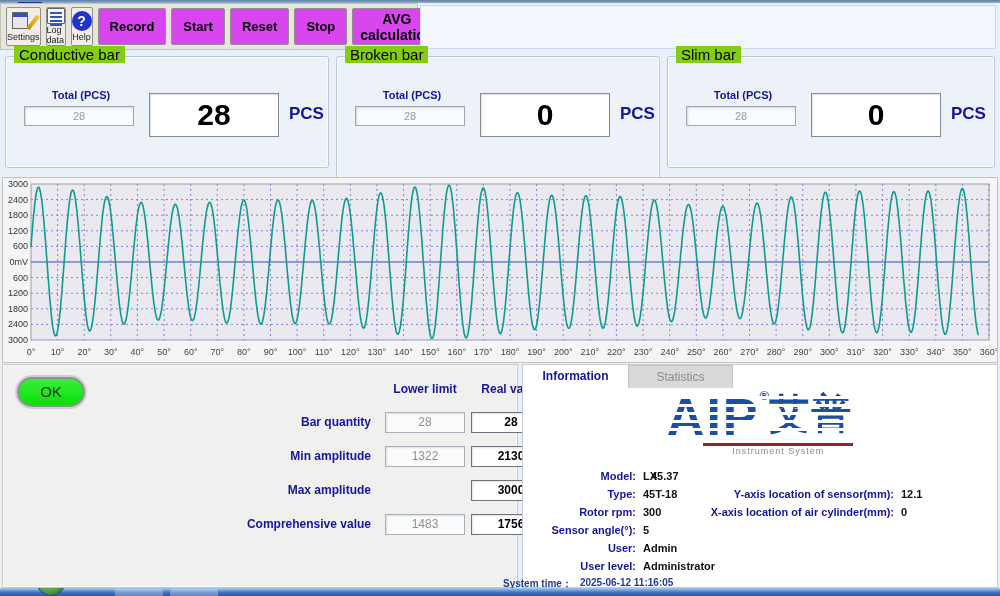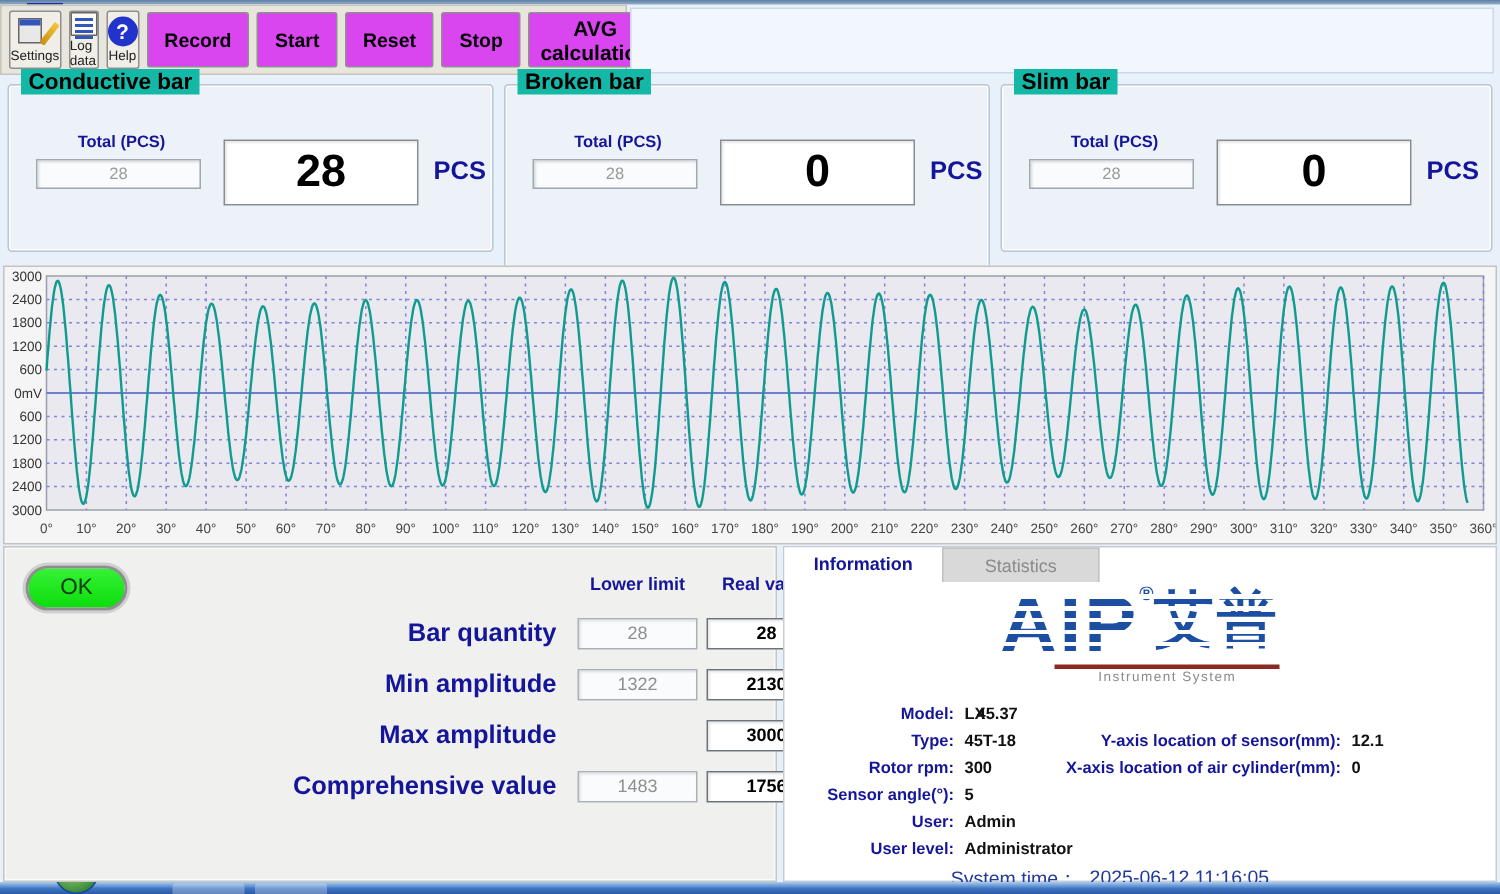--- a/index.html
+++ b/index.html
@@ -37,22 +37,22 @@
   .ico-settings .win::before { content:""; position:absolute; left:0; top:0; width:100%;
     height:4px; background:#3355bb; }
   .ico-settings .pen { position:absolute; right:-1px; bottom:0; width:4px; height:17px;
     background:linear-gradient(#f3c63a,#c89010); transform:rotate(38deg); border-radius:1px; }
   .ico-help { width:20px; height:20px; border-radius:50%; background:#2233cc; color:#fff;
     font-weight:bold; font-size:14px; display:flex; align-items:center; justify-content:center; }
 
   
   .groupbox { position:absolute; background:#edf2f9; border:1px solid #bac6d4;
     border-radius:3px; box-shadow:inset 0 0 0 1px #fdfdfe; }
-  .gb-title { position:absolute; top:-11px; left:8px; padding:0 5px; background:#14b8a6;
-    font-weight:bold; font-size:15px; color:#000; white-space:nowrap; }
+  .gb-title { position:absolute; top:-11px; left:8px; padding:0 5px; background:#84cc16;
+    font-weight:normal; font-size:15px; color:#000; white-space:nowrap; }
   .total-label { position:absolute; left:20px; top:32px; width:110px; text-align:center;
     color:#15159a; font-weight:bold; font-size:11px; }
   .total-input { position:absolute; left:18px; top:49px; width:110px; height:20px;
     background:#fafbfc; border:1px solid #9fa8b2; box-shadow:inset 1px 1px 2px rgba(0,0,0,.15);
     text-align:center; font-size:11px; color:#9a9a9a; line-height:18px; }
   .big-box { position:absolute; left:143px; top:36px; width:130px; height:44px; background:#fff;
     border:1px solid #848c94; box-shadow:inset 1px 1px 2px rgba(0,0,0,.12);
     text-align:center; font-size:30px; font-weight:bold; color:#000; line-height:42px; }
   .unit { position:absolute; left:283px; top:47px; font-weight:bold; font-size:17px; color:#15159a; }
 
@@ -64,21 +64,21 @@
   
   .left-box { position:absolute; left:2px; top:364px; width:516px; height:224px;
     background:#f0f0ef; border:1px solid #c6c6c2; box-shadow:inset 0 0 0 1px #fbfbfa; }
   .ok-btn { position:absolute; left:14px; top:12px; width:68px; height:30px;
     background:linear-gradient(#35f235,#0ddd0d); border:2px solid #8f8f8f; border-radius:15px;
     box-shadow:0 0 0 2px #cfcfcf; text-align:center; line-height:26px; font-size:15px; color:#073b07; }
   .limits { position:absolute; left:10px; top:14px; display:grid;
     grid-template-columns:226px 80px 80px 80px; grid-template-rows:20px 22px 22px 22px 22px;
     column-gap:6px; row-gap:12px; align-items:center; }
   .lim-h { text-align:center; font-weight:bold; font-size:12px; color:#15159a; }
-  .lim-lbl { text-align:right; padding-right:8px; font-weight:bold; font-size:17px; color:#15159a; }
+  .lim-lbl { text-align:right; padding-right:8px; font-weight:bold; font-size:12px; color:#15159a; }
   .cell { height:21px; border:1px solid #aab0b6; background:#fafbfc; color:#8f8f8f;
     text-align:center; font-size:12px; line-height:19px; box-shadow:inset 1px 1px 2px rgba(0,0,0,.12); }
   .cell.real { background:#fff; border:1px solid #6d737a; color:#000; font-weight:bold; }
   .cell.empty { border:none; background:transparent; box-shadow:none; }
 
   .right-box { position:absolute; left:522px; top:364px; width:476px; height:224px;
     background:#fff; border:1px solid #c6ccd4; }
   .tabstrip { position:absolute; left:0; top:0; width:100%; height:23px; display:flex; }
   .tab { padding:4px 0 0 0; width:105px; text-align:center; font-size:12px; cursor:pointer; }
   .tab.active { background:#fff; color:#15159a; font-weight:bold; }
@@ -95,21 +95,21 @@
     color:#8a8a8a; font-size:9px; letter-spacing:1px; text-align:center; padding-top:1px; }
 
   .info-row { display:flex; height:18px; align-items:center; }
   .ilabel { text-align:right; color:#15159a; font-weight:bold; font-size:11px; padding-right:7px; }
   .ivalue { color:#111; font-weight:bold; font-size:11px; }
   .info-left { position:absolute; left:8px; top:102px; }
   .info-left .ilabel { width:112px; }
   .info-right { position:absolute; left:128px; top:102px; }
   .info-right .ilabel { width:250px; }
   .systime { position:absolute; left:0; top:212px; width:100%; display:flex;
-    justify-content:center; transform:translateX(-20px); font-size:13px; color:#223a9a; gap:8px; }
+    transform:translateX(-20px); font-size:10px; color:#223a9a; gap:8px;font-weight:bold; }
 
   
   .taskbar { position:absolute; left:0; top:588px; width:1000px; height:8px; overflow:hidden;
     background:linear-gradient(to bottom,#a9cdf0,#3f74c2 55%,#2a59a6); }
   .orb { position:absolute; left:36px; top:-22px; width:30px; height:30px; border-radius:50%;
     background:radial-gradient(circle at 40% 35%, #b9e08a, #3f8f3f 70%, #1d5a1d); border:1px solid #1c4a92; }
   .tb-btn { position:absolute; top:1px; height:7px; width:48px; background:rgba(255,255,255,.28);
     border-radius:2px 2px 0 0; }
 </style>
 </head>

